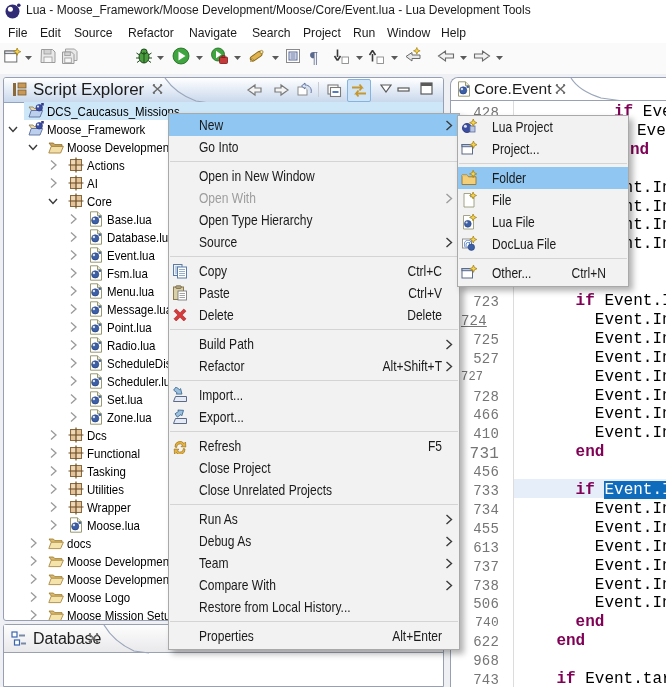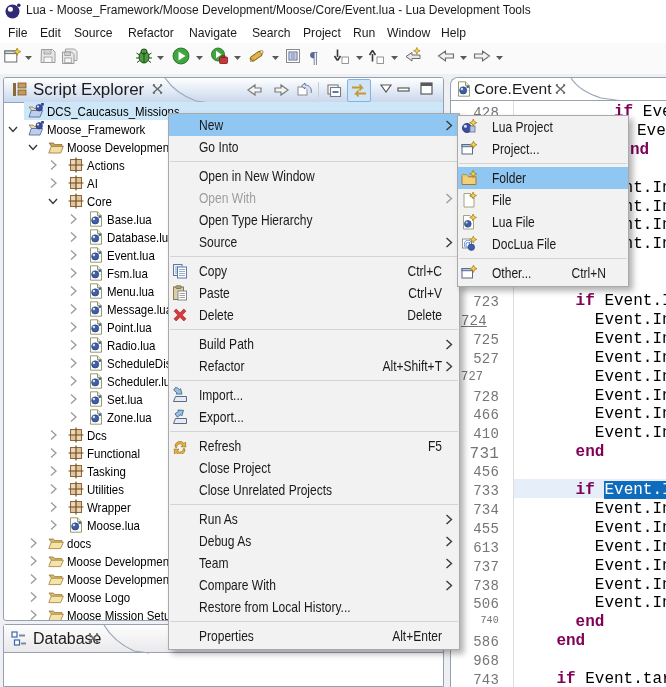--- a/index.html
+++ b/index.html
@@ -544,23 +544,23 @@
 <div class="ab" style="left:10px;top:418.79999999999995px;width:38px;text-align:right;font-size:14px;color:#757575;"><span class="mono" style="letter-spacing:0.2px">455</span></div>
 <div class="ab" style="left:67px;top:416.79999999999995px;font-size:16px;color:#000;white-space:pre;"><span class="mono">        Event.IniDCSGroupN</span></div>
 <div class="ab" style="left:10px;top:437.7px;width:38px;text-align:right;font-size:14px;color:#757575;"><span class="mono" style="letter-spacing:0.2px">613</span></div>
 <div class="ab" style="left:67px;top:435.7px;font-size:16px;color:#000;white-space:pre;"><span class="mono">        Event.IniGroupName</span></div>
 <div class="ab" style="left:10px;top:456.59999999999997px;width:38px;text-align:right;font-size:14px;color:#757575;"><span class="mono" style="letter-spacing:0.2px">737</span></div>
 <div class="ab" style="left:67px;top:454.59999999999997px;font-size:16px;color:#000;white-space:pre;"><span class="mono">        Event.IniGroup = G</span></div>
 <div class="ab" style="left:10px;top:475.49999999999994px;width:38px;text-align:right;font-size:14px;color:#757575;"><span class="mono" style="letter-spacing:0.2px">738</span></div>
 <div class="ab" style="left:67px;top:473.49999999999994px;font-size:16px;color:#000;white-space:pre;"><span class="mono">        Event.IniPlayerNam</span></div>
 <div class="ab" style="left:10px;top:494.4px;width:38px;text-align:right;font-size:14px;color:#757575;"><span class="mono" style="letter-spacing:0.2px">506</span></div>
 <div class="ab" style="left:67px;top:492.4px;font-size:16px;color:#000;white-space:pre;"><span class="mono">        Event.IniCoalition</span></div>
-<div class="ab" style="left:10px;top:513.3px;width:38px;text-align:right;font-size:10px;color:#757575;"><span class="mono" style="letter-spacing:0.2px">740</span></div>
+<div class="ab" style="left:10px;top:513.3px;width:38px;text-align:right;font-size:13px;color:#757575;"><span class="mono" style="letter-spacing:0.2px">740</span></div>
 <div class="ab" style="left:67px;top:511.29999999999995px;font-size:16px;color:#000;white-space:pre;"><span class="mono">      <b style="color:#7f0055">end</b></span></div>
-<div class="ab" style="left:10px;top:532.1999999999999px;width:38px;text-align:right;font-size:14px;color:#757575;"><span class="mono" style="letter-spacing:0.2px">586</span></div>
+<div class="ab" style="left:10px;top:532.1999999999999px;width:38px;text-align:right;font-size:14px;color:#757575;"><span class="mono" style="letter-spacing:0.2px">622</span></div>
 <div class="ab" style="left:67px;top:530.1999999999999px;font-size:16px;color:#000;white-space:pre;"><span class="mono">    <b style="color:#7f0055">end</b></span></div>
 <div class="ab" style="left:10px;top:551.0999999999999px;width:38px;text-align:right;font-size:14px;color:#757575;"><span class="mono" style="letter-spacing:0.2px">968</span></div>
 <div class="ab" style="left:10px;top:570.0px;width:38px;text-align:right;font-size:14px;color:#757575;"><span class="mono" style="letter-spacing:0.2px">743</span></div>
 <div class="ab" style="left:67px;top:568.0px;font-size:16px;color:#000;white-space:pre;"><span class="mono">    <b style="color:#7f0055">if</b> Event.target </span></div>
 <div class="ab" style="left:186px;top:19.9px;font-size:16px;color:#000;"><span class="mono">Eve</span></div>
 <div class="ab" style="left:179px;top:38.8px;font-size:16px;"><span class="mono"><b style="color:#7f0055">nd</b></span></div>
 </div>
 <div class="ab" style="left:168px;top:113px;width:292px;height:537px;background:#f2f2f2;border:1px solid #a9a9a9;box-shadow:4px 4px 6px rgba(0,0,0,0.30);"></div>
 <div class="ab" style="left:169px;top:114px;width:290px;height:22px;background:#8fc7f2;"></div>
 <div class="ab" style="left:199px;top:116.5px;font-size:14.5px;color:#1a1a1a;white-space:nowrap;transform:scaleX(0.83);transform-origin:left center;">New</div>

